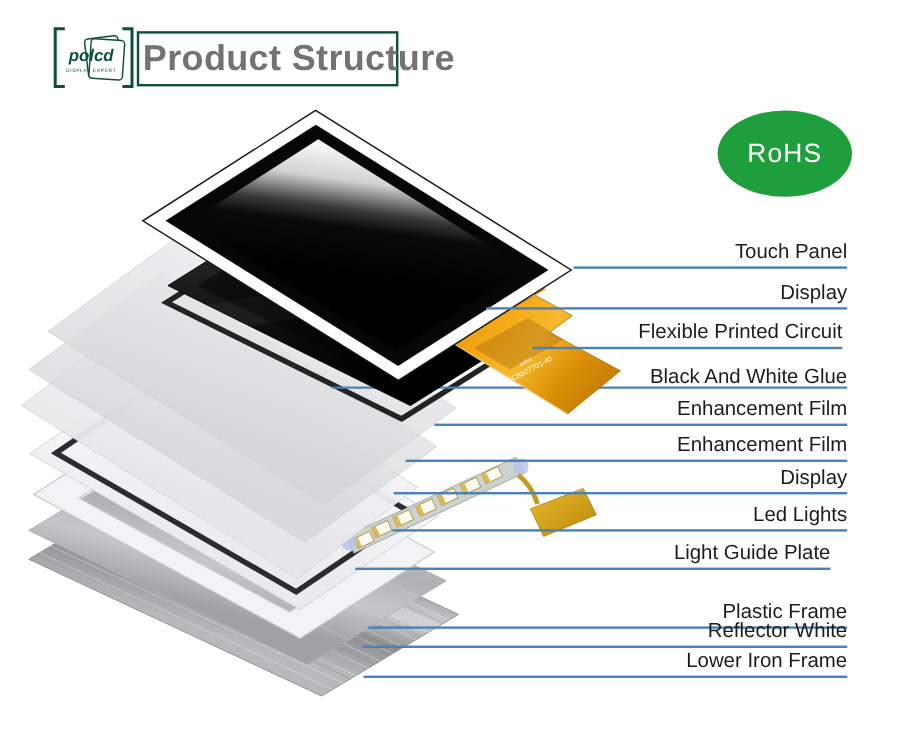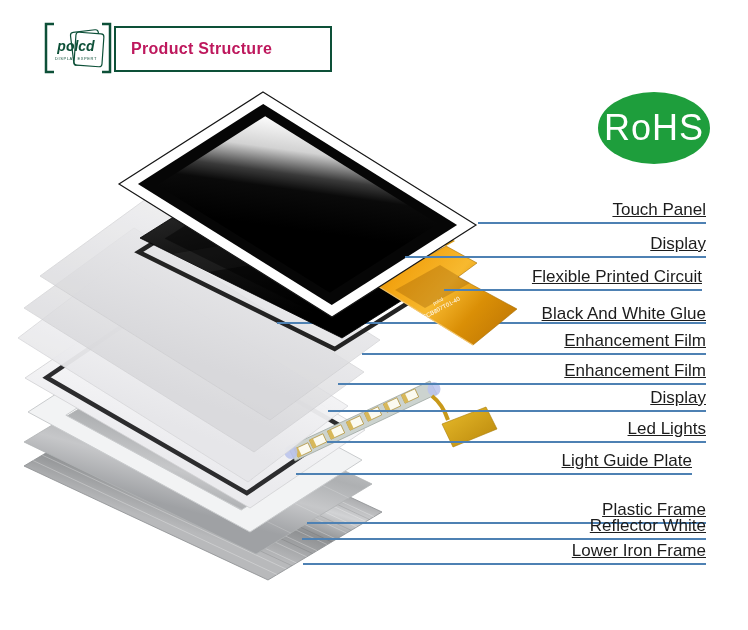--- a/index.html
+++ b/index.html
@@ -8,34 +8,34 @@
     font-family:"Liberation Sans", sans-serif;
   }
   #diagram-svg{position:absolute;left:0;top:0;}
   
   #logo-unit{position:absolute;left:44px;top:22px;width:68px;height:52px;}
   #title-box{
     position:absolute;left:114px;top:26px;width:218px;height:46px;box-sizing:border-box;
     border:2px solid var(--brand-green);display:flex;align-items:center;
   }
   #title-box span{
-    font-size:16px;font-weight:bold;color:#be185d;padding-left:15px;letter-spacing:.3px;white-space:nowrap;
+    font-size:30px;font-weight:bold;color:#737373;padding-left:3px;letter-spacing:.3px;white-space:nowrap;
   }
   
   #rohs-badge{
     position:absolute;left:598px;top:92px;width:112px;height:72px;border-radius:50%;
     background:var(--badge-green);display:flex;align-items:center;justify-content:center;
   }
-  #rohs-badge span{color:#ffffff;font-size:36px;letter-spacing:1px;}
+  #rohs-badge span{color:#ffffff;font-size:22px;letter-spacing:1px;}
   
   .layer-label{
     position:absolute;box-sizing:border-box;height:24px;
     border-bottom:2px solid var(--leader-blue);
     text-align:right;font-size:17px;color:var(--label-text);
-    line-height:20px;padding-bottom:2px;white-space:nowrap;text-decoration:underline;
+    line-height:20px;padding-bottom:2px;white-space:nowrap;
   }
   .layer-label.no-line{border-bottom-color:transparent;}
   
   .green-stroke{stroke:var(--brand-green);}
   .green-fill{fill:var(--brand-green);}
   .leader-stroke{stroke:var(--leader-blue);}
 </style>
 </head>
 <body>
 

